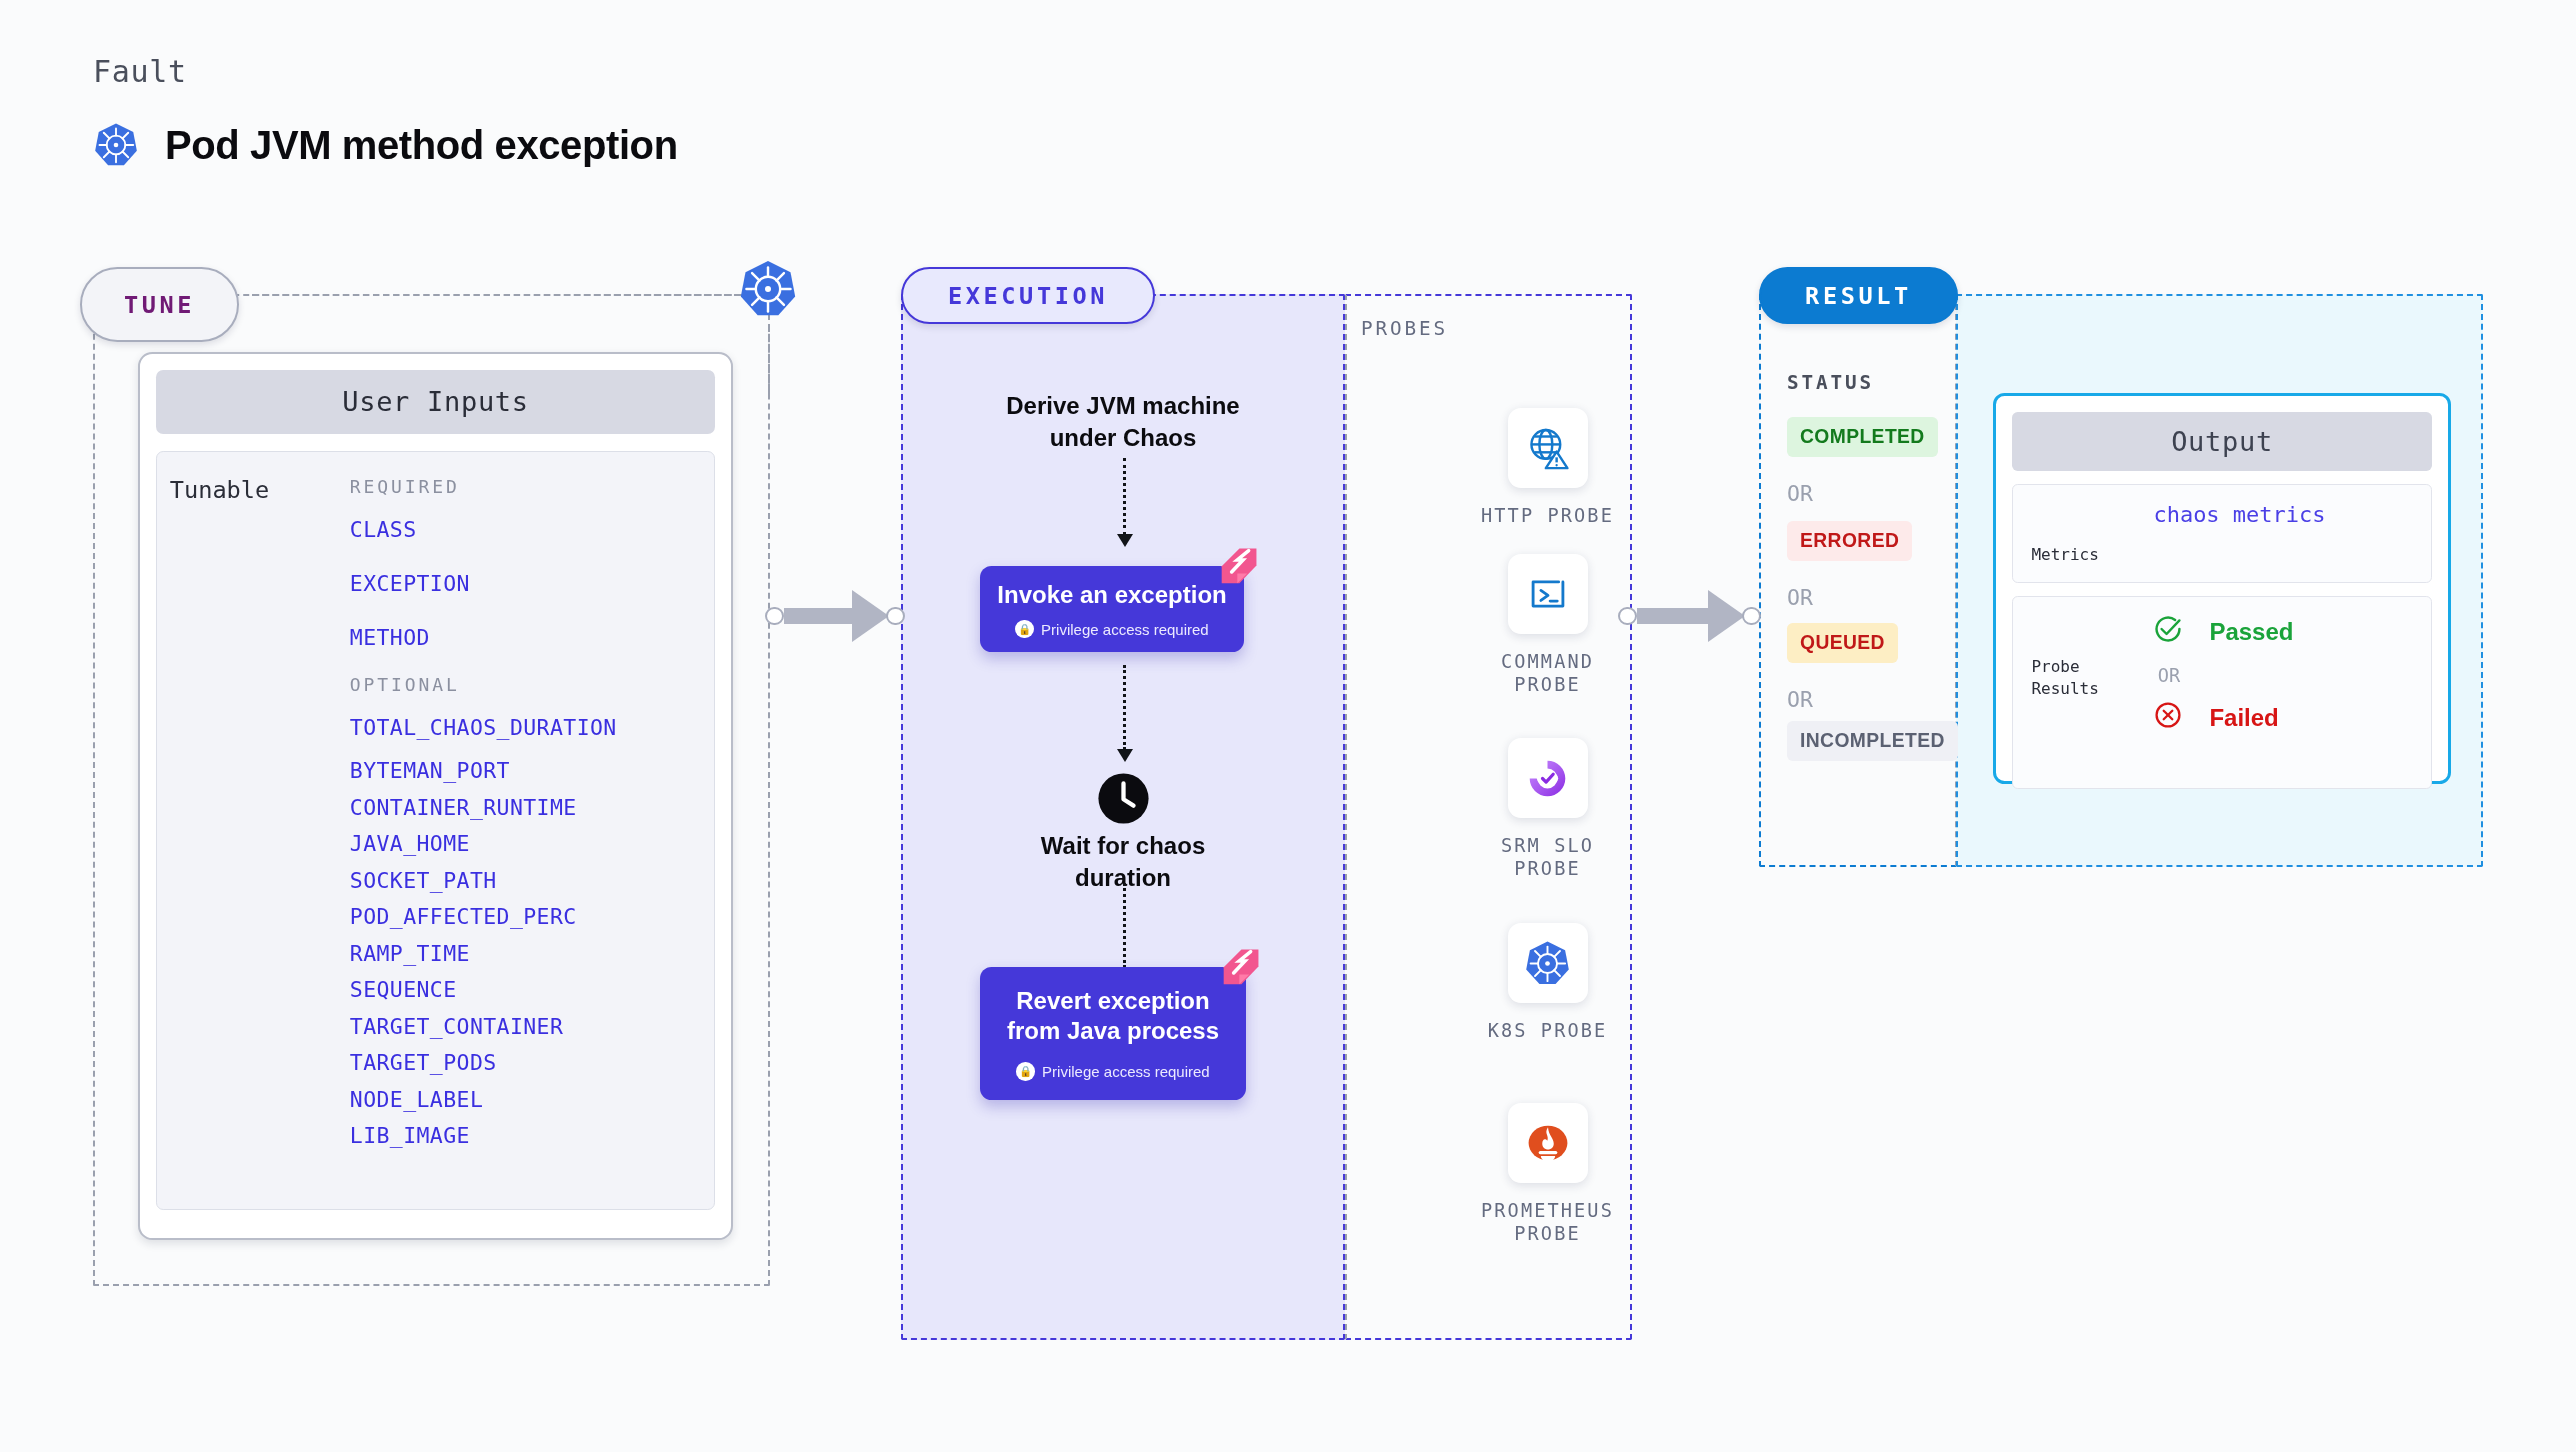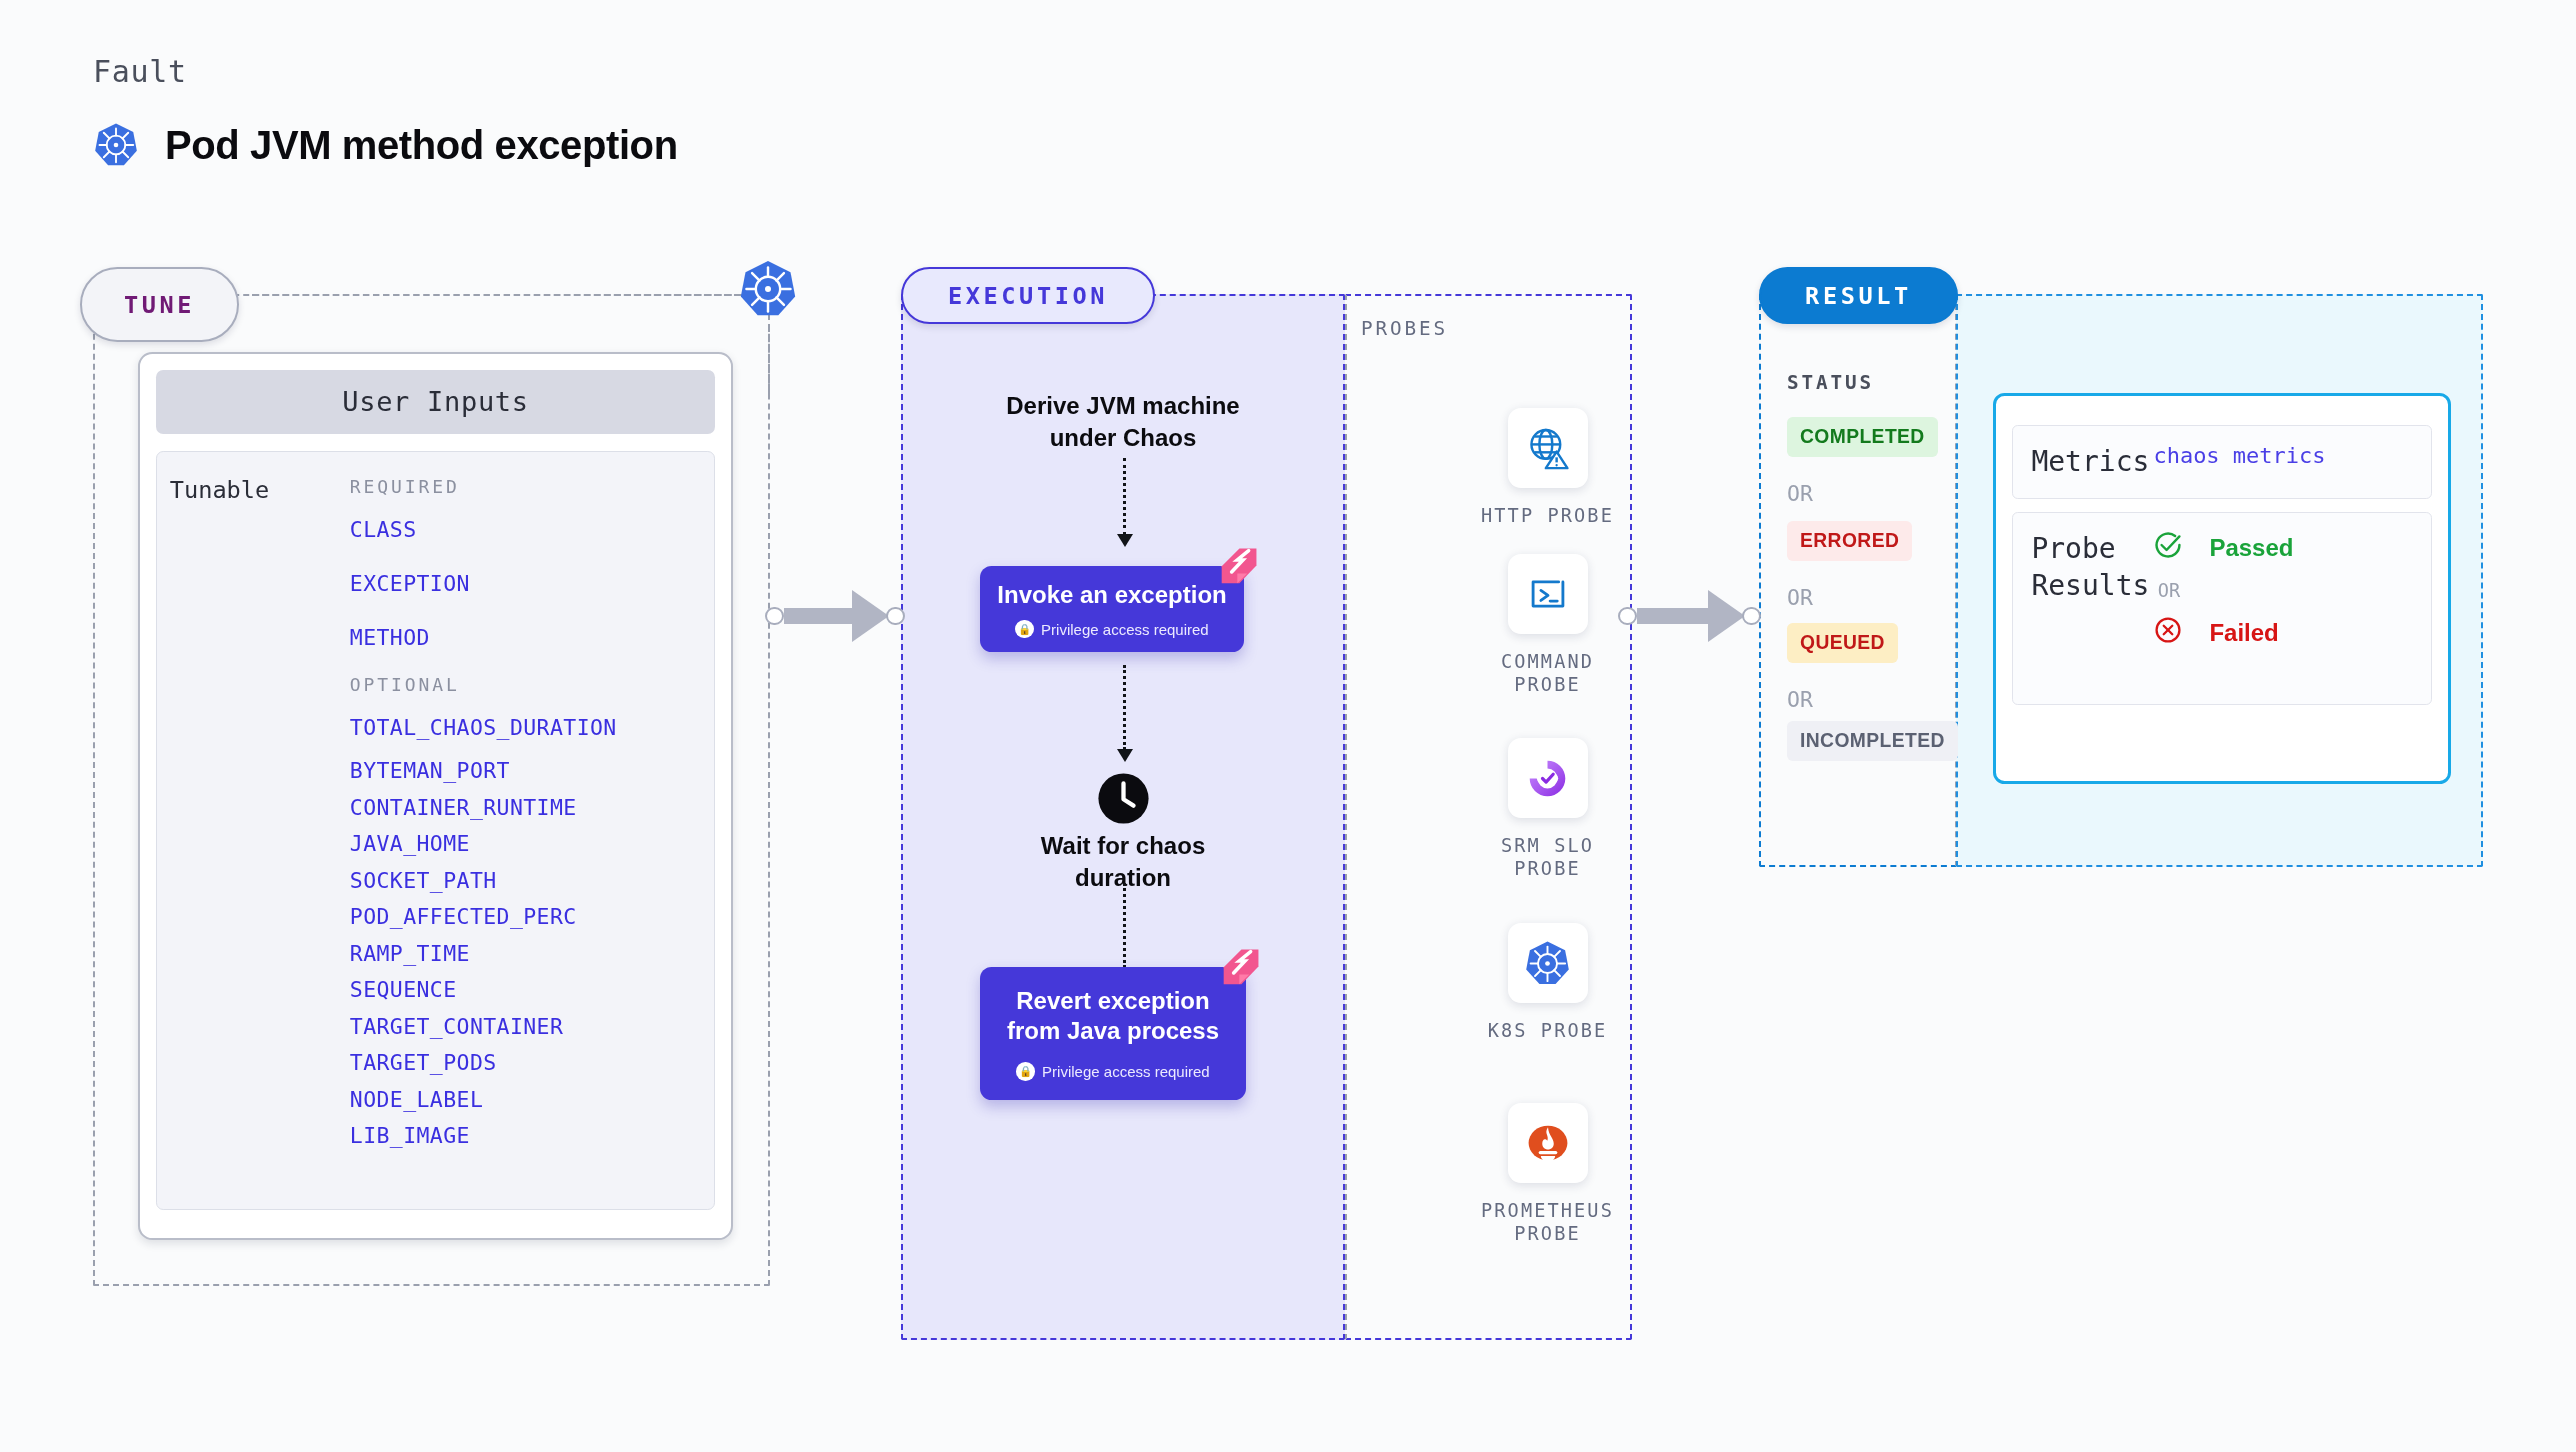--- a/index.html
+++ b/index.html
@@ -219,21 +219,21 @@
     font-family:"DejaVu Sans Mono","Liberation Mono",monospace;
     font-size:27px; color:#3d4250; letter-spacing:0.7px;
   }
   .out-row{
     margin-top:13px; border:1.4px solid #e2e4ec; border-radius:5.7px; background:#fbfcfe;
     display:flex; padding:17px 18.6px;
   }
   .out-key{
     width:122px; flex:0 0 122px;
     font-family:"DejaVu Sans Mono","Liberation Mono",monospace;
-    font-size:28px; color:#2a2d38; line-height:1.35;
+    font-size:16px; color:#2a2d38; line-height:1.35;margin-top:42px;
   }
   #metrics-value{
     font-family:"DejaVu Sans Mono","Liberation Mono",monospace;
     font-size:22px; color:#4a3fe6; cursor:pointer;
   }
   #probe-results-row{ height:193px; }
   .res-line{ display:flex; align-items:center; gap:26px; font-size:24px; font-weight:bold; }
   #res-passed{ color:#1aa33a; }
   #res-failed{ color:#d71515; }
   #res-or{
@@ -470,20 +470,21 @@
 <div id="status-label">STATUS</div>
 <div class="status-badge" id="badge-completed" style="background: rgb(221, 245, 223); color: rgb(19, 122, 29);">COMPLETED</div>
 <div class="or-text" id="or-1">OR</div>
 <div class="status-badge" id="badge-errored" style="background: rgb(253, 234, 234); color: rgb(192, 24, 24);">ERRORED</div>
 <div class="or-text" id="or-2">OR</div>
 <div class="status-badge" id="badge-queued" style="background: rgb(253, 238, 196); color: rgb(192, 24, 24);">QUEUED</div>
 <div class="or-text" id="or-3">OR</div>
 <div class="status-badge" id="badge-incompleted" style="background: rgb(239, 240, 245); color: rgb(91, 97, 114);">INCOMPLETED</div>
 
 <div id="output-card">
+  <div id="output-header">Output</div>
 
   <div class="out-row">
     <div class="out-key">Metrics</div>
     <div id="metrics-value">chaos metrics</div>
   </div>
 
   <div class="out-row" id="probe-results-row">
     <div class="out-key" style="white-space:pre-line">Probe
 Results</div>
     <div>

